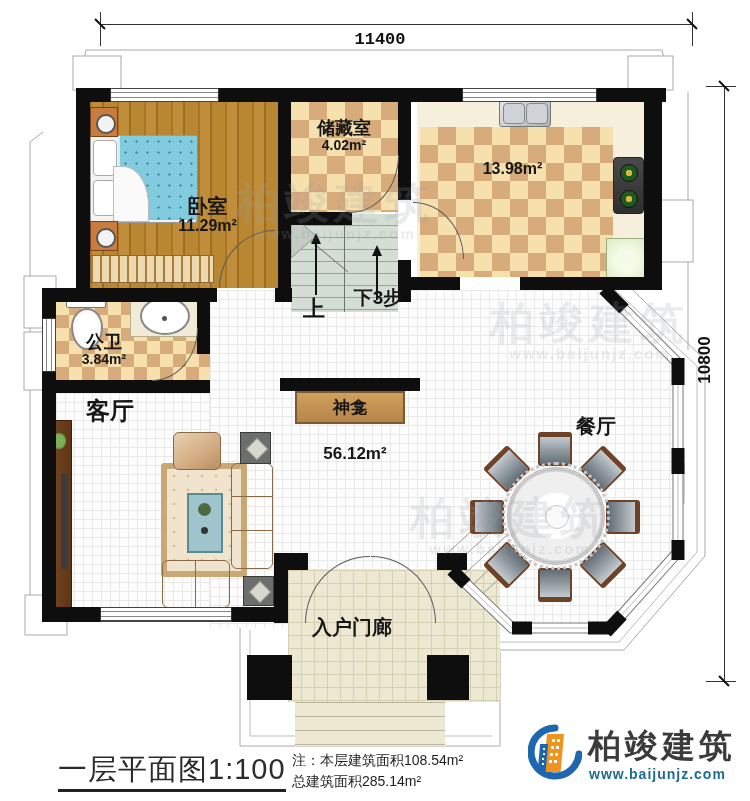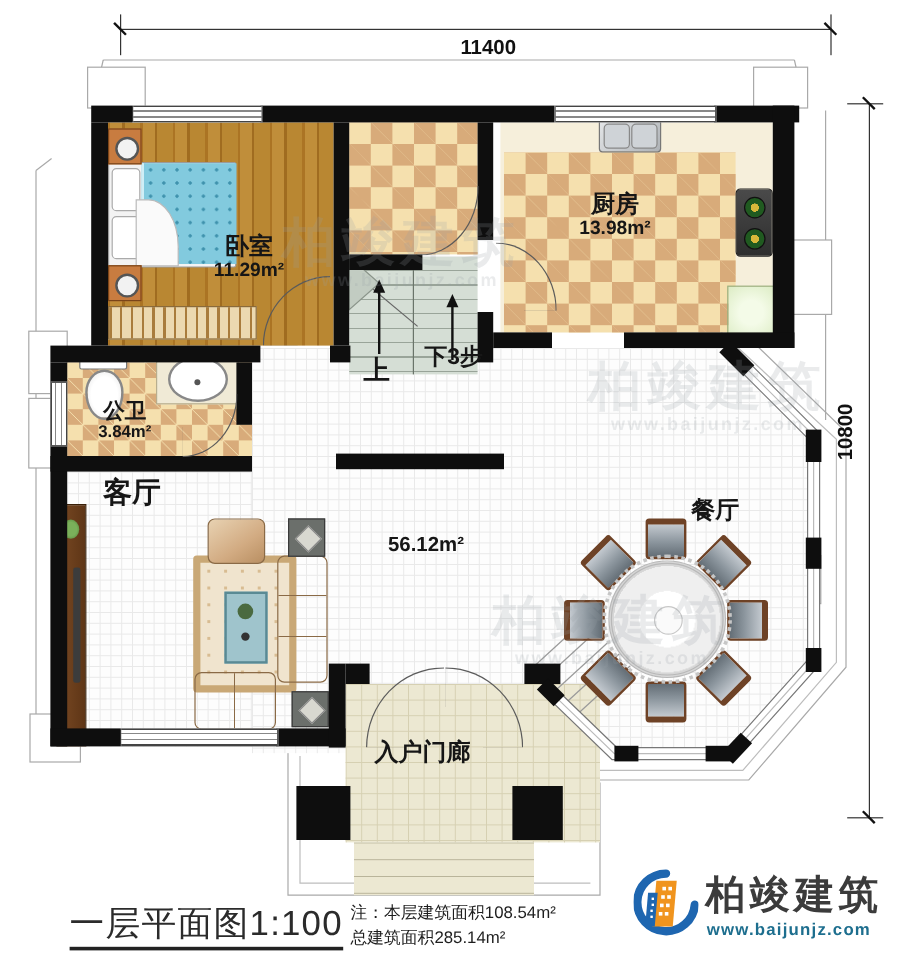--- a/index.html
+++ b/index.html
@@ -86,21 +86,21 @@
 
     <path d="M240,622 V746 H500 V652" stroke="#a9a9a9" fill="none"></path>
     <path d="M250,630 V736 H492" stroke="#bdbdbd" fill="none"></path>
   </svg>
 
   <div class="dim-line" style="left:100px;top:24px;width:592px;height:1px;"></div>
   <div class="dim-line" style="left:100px;top:12px;width:1px;height:34px;"></div>
   <div class="dim-line" style="left:692px;top:12px;width:1px;height:34px;"></div>
   <div class="tick" style="left:93px;top:23px;"></div>
   <div class="tick" style="left:685px;top:23px;"></div>
-  <div class="dim" style="left:330px;top:30px;width:100px;text-align:right;">11400</div>
+  <div class="dim" style="left:330px;top:30px;width:100px;text-align:center;font-family:Liberation Mono, monospace;">11400</div>
 
   <div class="dim-line" style="left:724px;top:86px;width:1px;height:596px;"></div>
   <div class="dim-line" style="left:706px;top:86px;width:30px;height:1px;"></div>
   <div class="dim-line" style="left:706px;top:681px;width:30px;height:1px;"></div>
   <div class="tick" style="left:717px;top:85px;"></div>
   <div class="tick" style="left:717px;top:680px;"></div>
   <div class="dim" style="left:660px;top:350px;width:90px;text-align:center;transform:rotate(-90deg);">10800</div>
 
   <div class="floor wood" style="left:90px;top:102px;width:188px;height:186px;"></div>
   <div class="floor checker" style="left:291px;top:102px;width:107px;height:110px;"></div>
@@ -195,20 +195,24 @@
     <div class="abs" style="left:9px;top:8px;width:13px;height:13px;border-radius:50%;background:#4a6a40;"></div>
     <div class="abs" style="left:12px;top:32px;width:7px;height:7px;border-radius:50%;background:#333;"></div>
   </div>
   <div class="furn side-table" style="left:240px;top:432px;width:29px;height:30px;">
       <div class="dia"></div>
     </div>
   <div class="furn side-table" style="left:243px;top:576px;width:29px;height:28px;">
       <div class="dia"></div>
     </div>
 
+  <div class="furn" style="left:295px;top:391px;width:106px;height:29px;background:linear-gradient(180deg,#d2a05c,#b5854a);
+              border:2px solid #7a5a30;z-index:50;display:flex;align-items:center;justify-content:center;">
+    <span class="room-label" style="position:static;font-size:17px;">神龛</span>
+  </div>
 
   <div class="abs" style="left:453px;top:413px;width:200px;height:200px;z-index:20;">
     <div class="abs" style="left:50%;top:50%;width:92px;height:92px;margin:-46px;border-radius:50%;
                 background:radial-gradient(circle,#ffffff 0 36%,#efefef 36% 68%,#d6d6d6 68% 100%);
                 border:3px double #b8b8b8;outline:3px dotted #c6c6c6;outline-offset:2px;z-index:22;">
       <div class="abs" style="left:50%;top:50%;width:22px;height:22px;margin:-11px;border-radius:50%;border:1px solid #c8c8c8;background:#fafafa;"></div>
     </div>
     <div class="chair" style="transform:rotate(0deg) translateY(-68px);"></div>
     <div class="chair" style="transform:rotate(45deg) translateY(-68px);"></div>
     <div class="chair" style="transform:rotate(90deg) translateY(-68px);"></div>
@@ -265,22 +269,25 @@
   </div>
   <div class="wm" style="left:360px;top:495px;width:300px;">
     <div class="wm-cn">柏竣建筑</div>
     <div class="wm-web">www.baijunjz.com</div>
   </div>
 
   <div class="room-label" style="left:150px;top:195px;width:115px;">
     <div style="font-size:20px;">卧室</div>
     <div style="font-size:16px;">11.29m²</div>
   </div>
+  <div class="room-label" style="left:289px;top:118px;width:110px;">
+    <div style="font-size:18px;">储藏室</div>
+    <div style="font-size:14px;">4.02m²</div>
+  </div>
   <div class="room-label" style="left:455px;top:160px;width:115px;">
-    <div style="font-size:20px;">厨房</div>
     <div style="font-size:16px;">13.98m²</div>
   </div>
   <div class="room-label" style="left:58px;top:332px;width:92px;">
     <div style="font-size:18px;">公卫</div>
     <div style="font-size:14px;">3.84m²</div>
   </div>
   <div class="room-label" style="left:75px;top:398px;width:70px;font-size:24px;">客厅</div>
   <div class="room-label" style="left:300px;top:444px;width:110px;font-size:17px;">56.12m²</div>
   <div class="room-label" style="left:558px;top:415px;width:76px;font-size:20px;">餐厅</div>
   <div class="room-label" style="left:284px;top:616px;width:136px;font-size:20px;">入户门廊</div>

